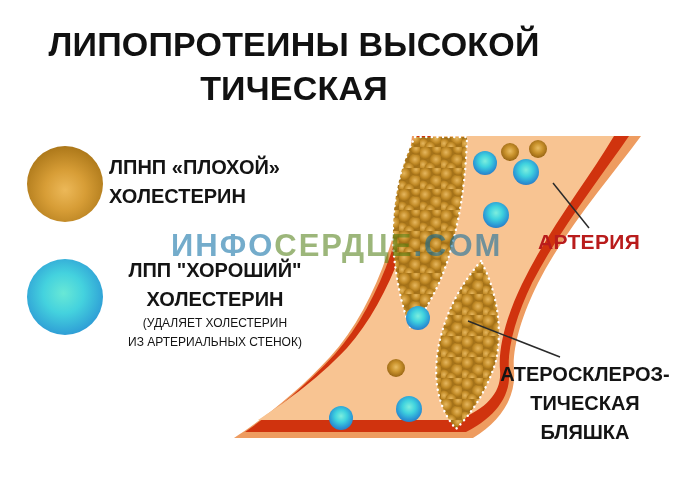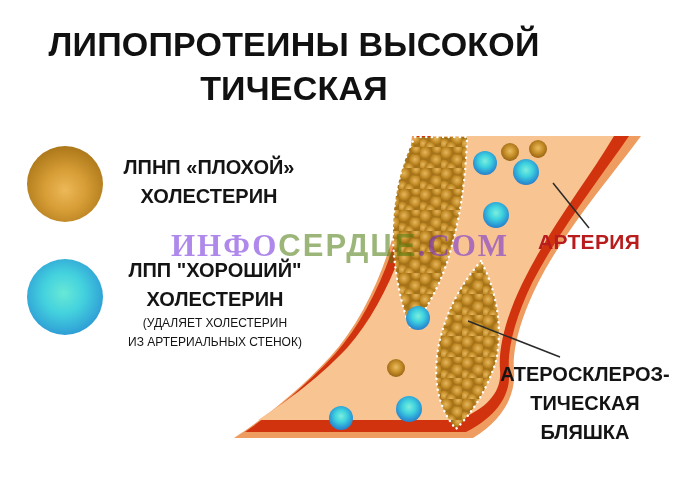--- a/index.html
+++ b/index.html
@@ -14,42 +14,42 @@
   .legend-sphere{position:absolute;border-radius:50%;width:76px;height:76px;}
   .sphere-ldl{
     left:27px;top:146px;
     background:radial-gradient(circle at 50% 58%, #ecb858 0%, #d79d36 35%, #b07b1c 72%, #8a5a0c 100%);
   }
   .sphere-hdl{
     left:27px;top:259px;
     background:radial-gradient(circle at 48% 45%, #68e8d6 0%, #44d2de 35%, #2f9fd6 72%, #2b6fc0 100%);
   }
   .legend-label-1{
-    position:absolute;left:109px;top:153px;width:200px;text-align:center;
+    position:absolute;left:109px;top:153px;width:200px;text-align:left;
     font-size:20px;font-weight:800;line-height:29px;color:#141414;
   }
   .legend-label-2{
     position:absolute;left:105px;top:256px;width:220px;text-align:center;
     font-size:20px;font-weight:800;line-height:29px;color:#141414;
   }
   .legend-note{font-size:12px;font-weight:400;line-height:19px;}
   .artery-svg{position:absolute;left:0;top:0;z-index:1;}
   .label-artery{
     position:absolute;left:538px;top:230px;width:115px;z-index:2;
     font-size:21px;font-weight:800;letter-spacing:.3px;color:#b91c1c;
   }
   .label-plaque{
     position:absolute;left:487px;top:360px;width:196px;text-align:center;z-index:2;
     font-size:20px;font-weight:800;line-height:29px;color:#141414;
   }
   .watermark{
     position:absolute;left:171px;top:228px;z-index:3;opacity:.55;
     font-size:31px;font-weight:800;letter-spacing:2px;white-space:nowrap;
   }
-  .wm-gray{color:#6d28d9;font-family:Liberation Serif, serif;}
+  .wm-gray{color:#0369a1;}
   .wm-red{color:#4d7c0f;}
 </style>
 </head>
 <body>
 
 <div class="stage">
 
   <div class="title">
     <div>ЛИПОПРОТЕИНЫ ВЫСОКОЙ</div>
     <div>ТИЧЕСКАЯ</div>

